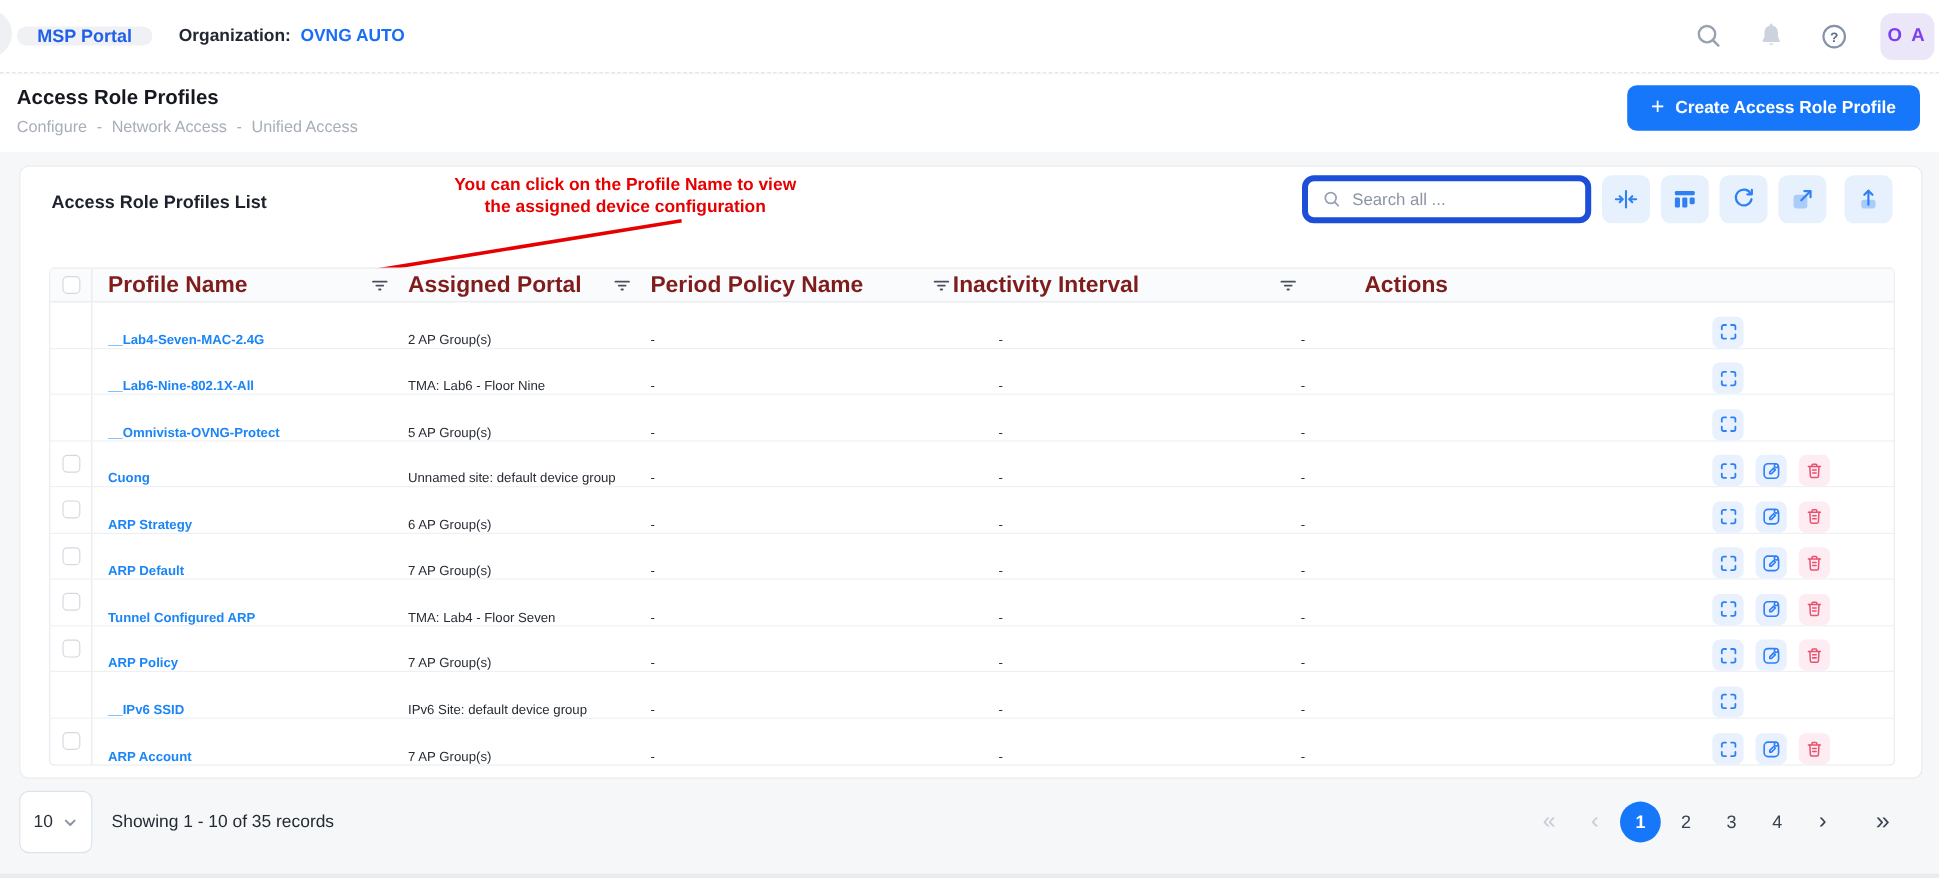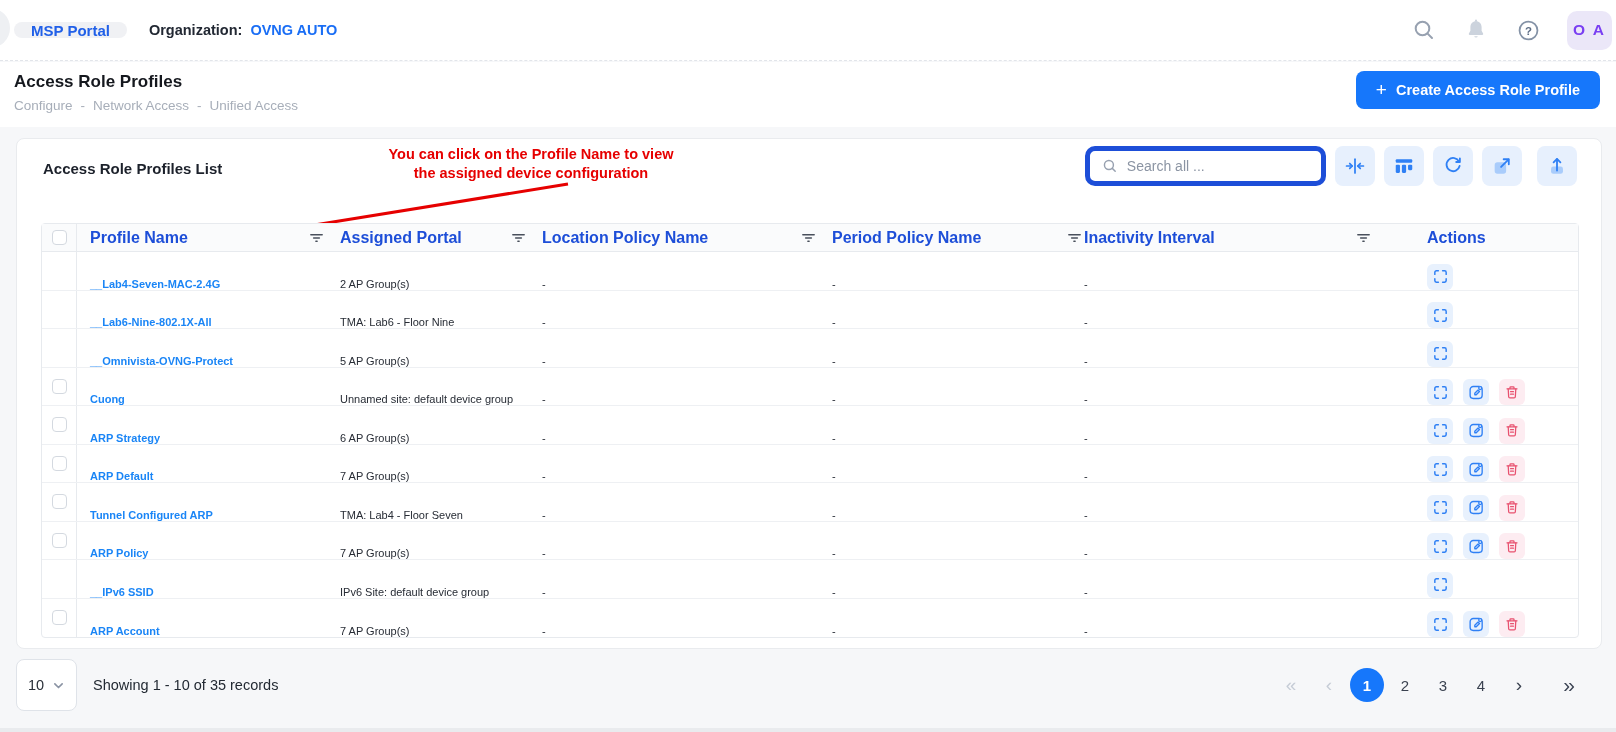--- a/index.html
+++ b/index.html
@@ -64,32 +64,32 @@
   }
   .search-box input::placeholder{ color:#8b94a3;}
   .toolbar{ display:flex; gap:9px; margin-left:9px;}
   .tool-btn{
     width:40px; height:40px; border:none; border-radius:8px; background:#e7f0fd; cursor:pointer;
     display:flex; align-items:center; justify-content:center;
   }
   .tool-btn:last-child{ margin-left:6px;}
   
   .annotation{
-    position:absolute; left:334px; top:6px; width:360px; text-align:center;
+    position:absolute; left:324px; top:6px; width:360px; text-align:center;
     font-weight:700; font-size:14.5px; line-height:19px; color:#e60000; pointer-events:none;
   }
   .arrow-overlay{ position:absolute; left:0; top:0; width:620px; height:125px; pointer-events:none;}
   
   .table{
     position:absolute; left:24px; top:84px; width:1538px;
     border:1px solid #e7eaee; border-radius:4px; background:#fff;
   }
   .thead{
     display:flex; height:28px; background:#fafbfc; border-bottom:1px solid #e7eaee;
-    align-items:center; font-weight:700; font-size:16px; color:#1d4ed8;
+    align-items:center; font-weight:700; font-size:19px; color:#7f1d1d;
   }
   .trow{
     display:flex; height:38.5px; align-items:flex-end; border-bottom:1px solid #eef0f3;
     font-size:11px; color:#272c35;
   }
   .trow:last-child{ border-bottom:none;}
   .cell{ display:flex; align-items:center;}
   .col-check{ width:35px; align-self:stretch; border-right:1px solid #e7eaee; justify-content:center;}
   .col-name{ width:263px; padding-left:13px; padding-right:14px; justify-content:space-between;}
   .col-devices{ width:202px; padding-right:14px; justify-content:space-between;}
@@ -266,30 +266,20 @@
         <div class="cell col-devices">
           <span>Assigned Portal</span>
           <button class="filter-btn">
             <svg width="15" height="14" viewBox="0 0 16 14" stroke="#49505c" stroke-width="1.7" stroke-linecap="round">
                 <path d="M2 3.5h12"></path>
                 <path d="M5 7h6"></path>
                 <path d="M7.4 10.5h1.2"></path>
               </svg>
           </button>
         </div>
-        <div class="cell col-location">
-          <span>Location Policy Name</span>
-          <button class="filter-btn">
-            <svg width="15" height="14" viewBox="0 0 16 14" stroke="#49505c" stroke-width="1.7" stroke-linecap="round">
-                <path d="M2 3.5h12"></path>
-                <path d="M5 7h6"></path>
-                <path d="M7.4 10.5h1.2"></path>
-              </svg>
-          </button>
-        </div>
         <div class="cell col-period">
           <span>Period Policy Name</span>
           <button class="filter-btn">
             <svg width="15" height="14" viewBox="0 0 16 14" stroke="#49505c" stroke-width="1.7" stroke-linecap="round">
                 <path d="M2 3.5h12"></path>
                 <path d="M5 7h6"></path>
                 <path d="M7.4 10.5h1.2"></path>
               </svg>
           </button>
         </div>

